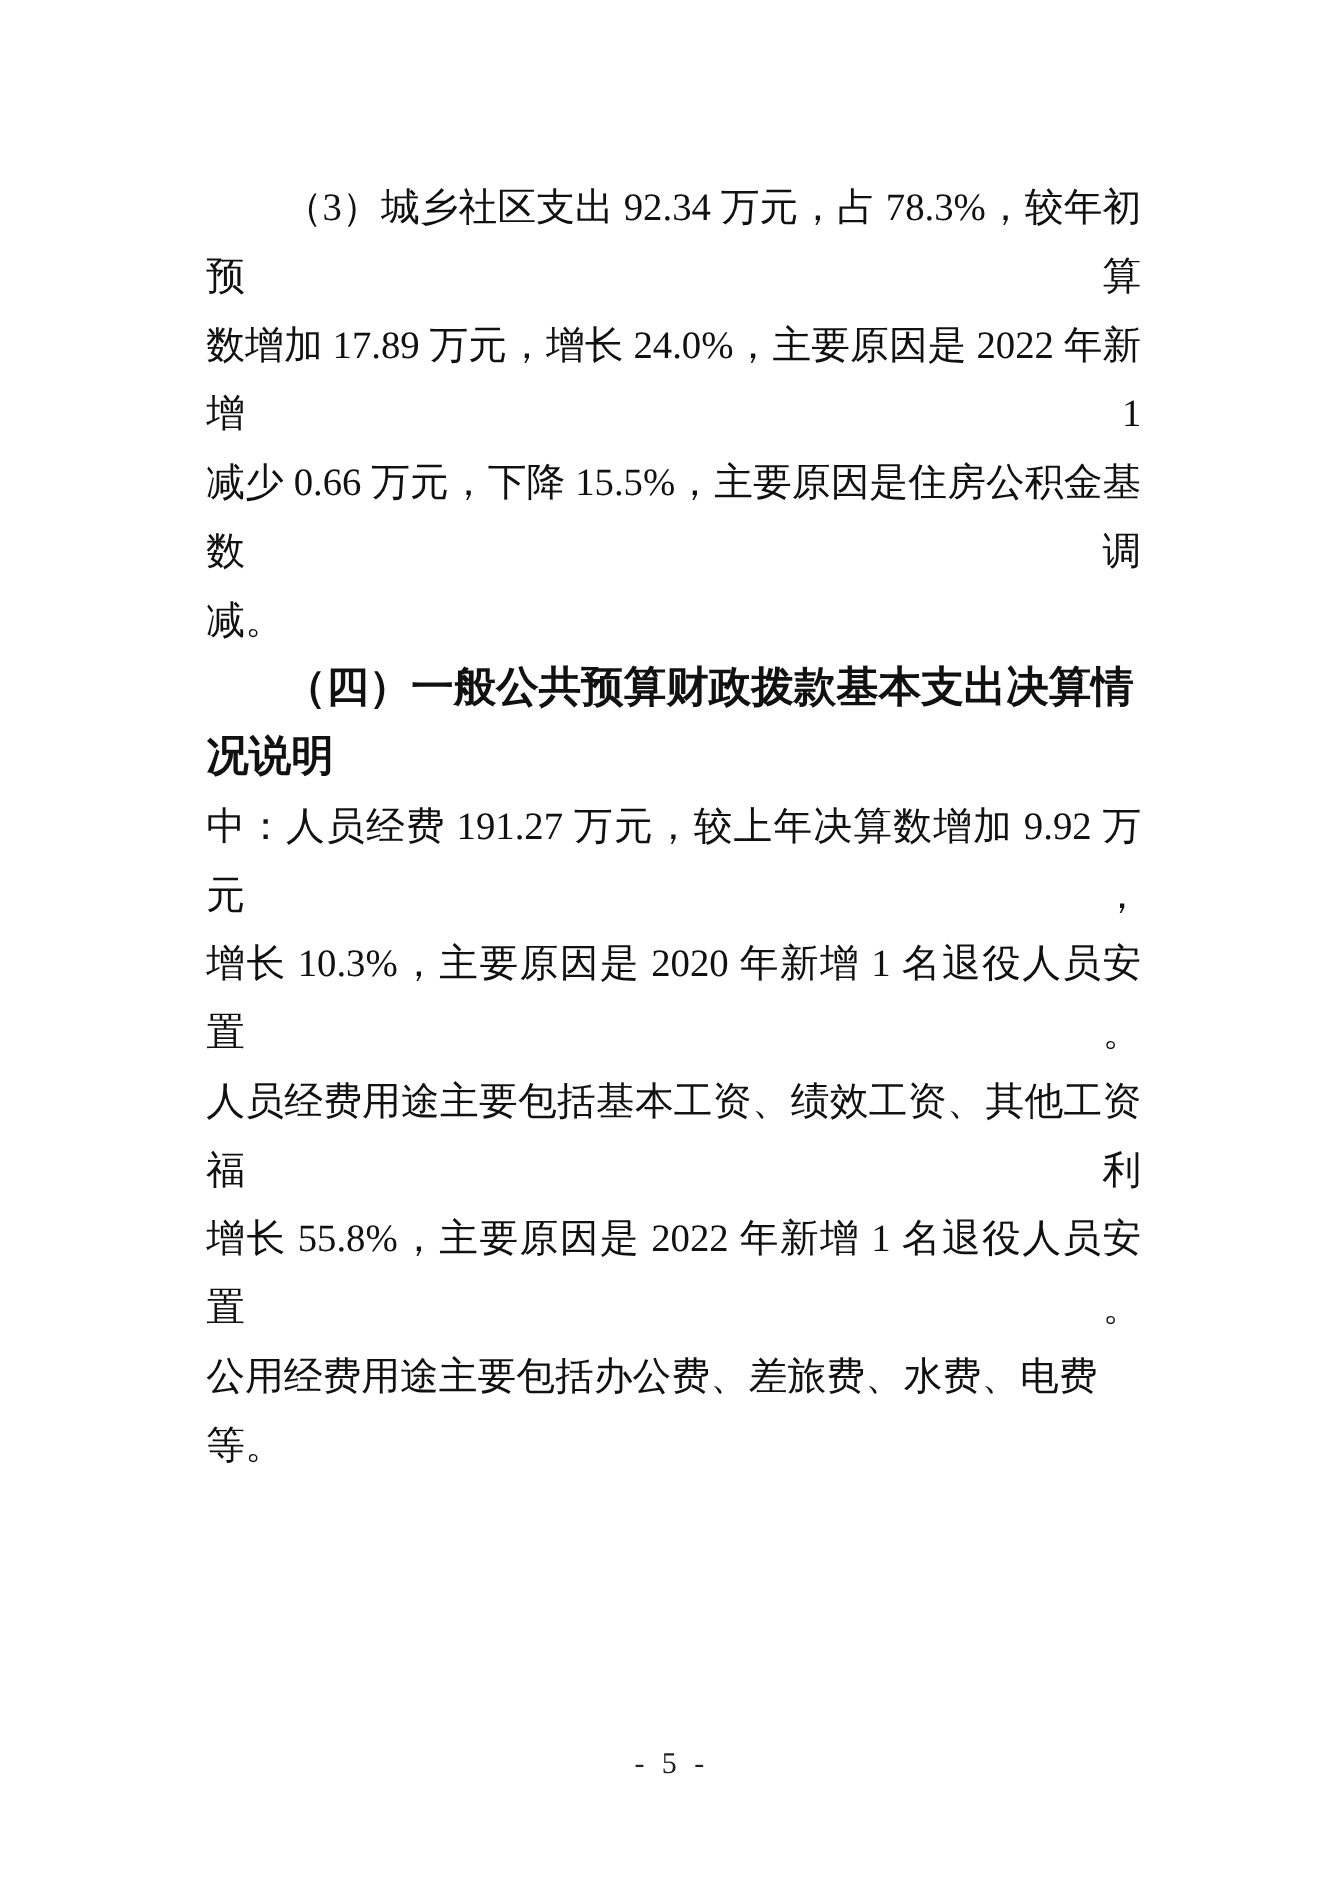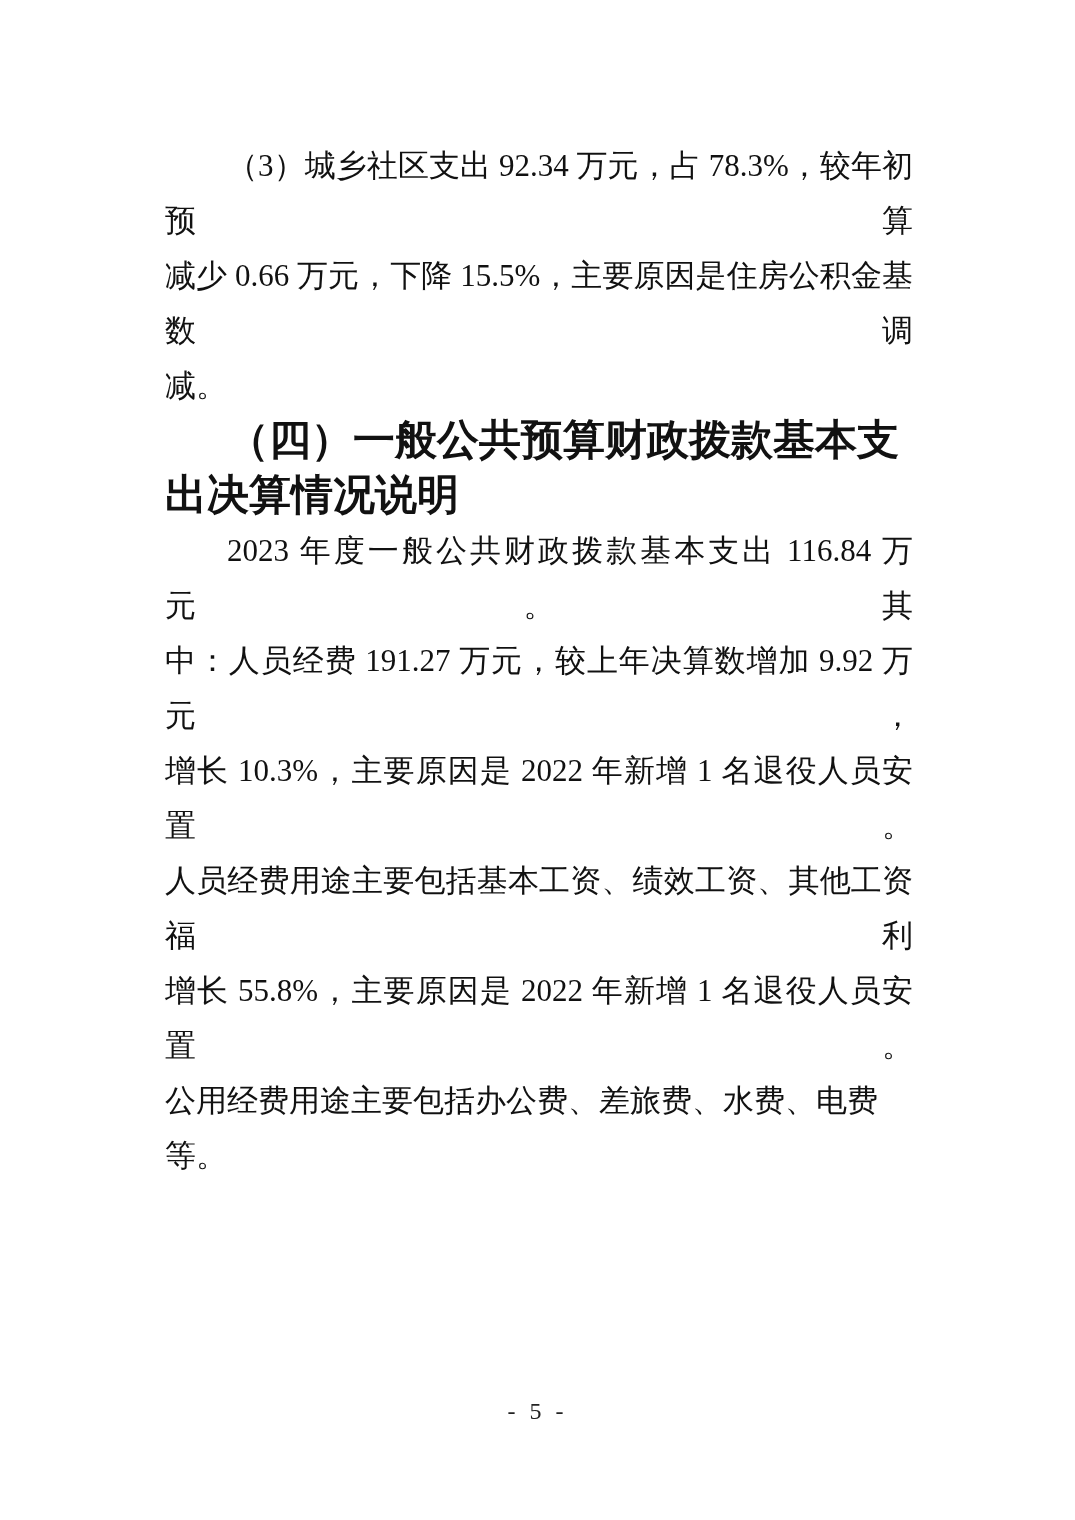--- a/index.html
+++ b/index.html
@@ -32,21 +32,21 @@
   }
   .line.fill {
     text-align: justify;
     text-align-last: justify;
   }
   .line.indent {
     text-indent: 62px;
   }
   .line.heading-kai {
     font-weight: bold;
-    font-size: 42px;
+    font-size: 34px;
   }
   .page-footer {
     position: absolute;
     left: 0;
     right: 0;
     top: 1398px;
     text-align: center;
   }
   .page-number {
     font-family: "Liberation Serif", "DejaVu Serif", serif;
@@ -54,26 +54,26 @@
     color: #222222;
     letter-spacing: 4px;
   }
 </style>
 </head>
 <body>
 
 <div class="page">
   <main class="text-block" id="doc-lines">
       <div class="line body indent fill">（3）城乡社区支出 92.34 万元，占 78.3%，较年初预算</div>
+      <div class="line body fill">数增加 17.89 万元，增长 24.0%，主要原因是 2022 年新增 1</div>
       <div class="line body fill">减少 0.66 万元，下降 15.5%，主要原因是住房公积金基数调</div>
       <div class="line body">减。</div>
       <div class="line heading-kai indent">（四）一般公共预算财政拨款基本支出决算情况说明</div>
-      <div class="line body indent fill">2023 年度一般公共财政拨款基本支出 116.84 万元。其</div>
       <div class="line body fill">中：人员经费 191.27 万元，较上年决算数增加 9.92 万元，</div>
-      <div class="line body fill">增长 10.3%，主要原因是 2022 年新增 1 名退役人员安置。</div>
+      <div class="line body fill">增长 10.3%，主要原因是 2020 年新增 1 名退役人员安置。</div>
       <div class="line body fill">人员经费用途主要包括基本工资、绩效工资、其他工资福利</div>
       <div class="line body fill">增长 55.8%，主要原因是 2022 年新增 1 名退役人员安置。</div>
       <div class="line body">公用经费用途主要包括办公费、差旅费、水费、电费等。</div>
     </main>
   <footer class="page-footer">
     <span class="page-number">- 5 -</span>
   </footer>
 </div>
 
 </body></html>

